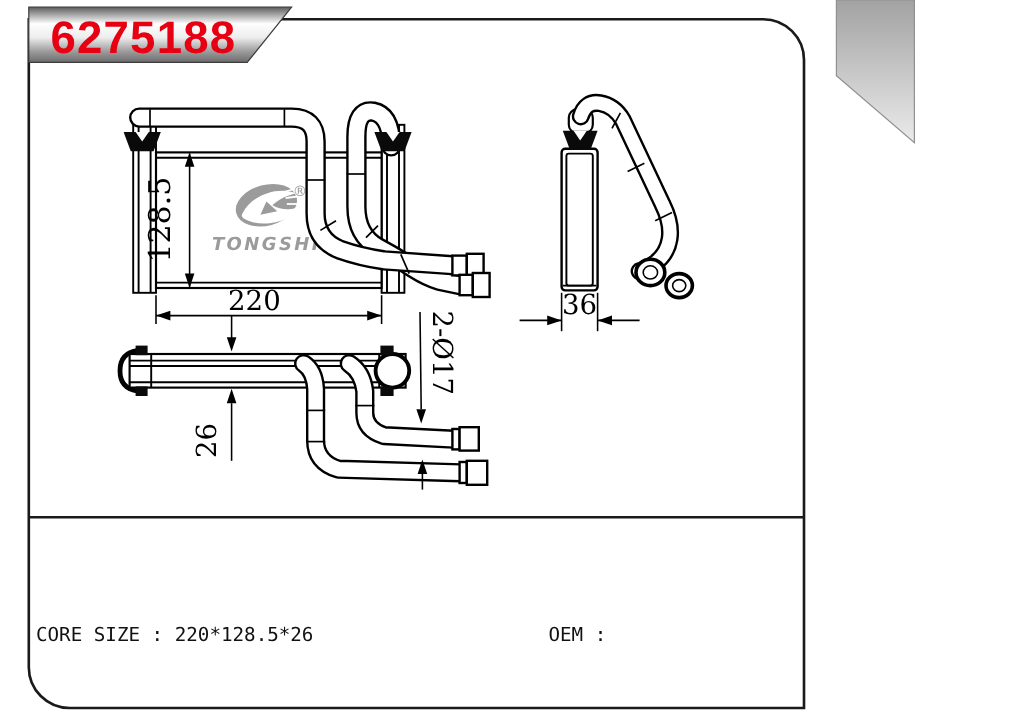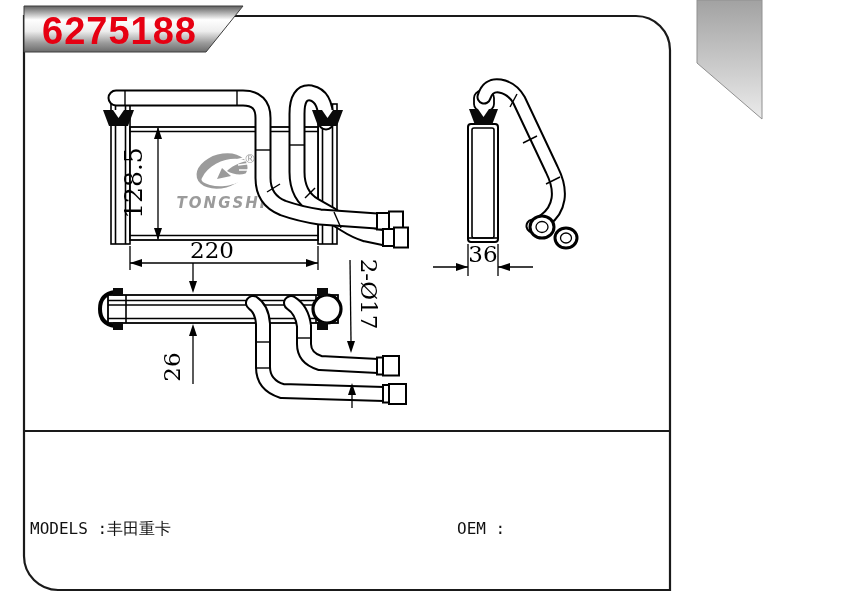--- a/index.html
+++ b/index.html
@@ -237,21 +237,20 @@
 
   <g>
     <polygon points="24,6 243,6 206,52 24,52" fill="url(#bannerGrad)" stroke="#3c3c3c" stroke-width="1"></polygon>
     <text class="banner-text" x="42" y="44" fill="#e60012">6275188</text>
   </g>
 
   <polygon points="697,0 762,0 762,119 697,63" fill="url(#ribbonGrad)" stroke="#909090" stroke-width="1"></polygon>
 </svg>
 
 <div class="spec-col spec-col-left">
-  <div class="spec-line">MODELS :丰田重卡</div>
   <div class="spec-line">CORE SIZE : 220*128.5*26</div>
   
   
 </div>
 <div class="spec-col spec-col-right">
   <div class="spec-line">OEM :</div>
   <div class="spec-line">DPI :</div>
   
   
 </div>

